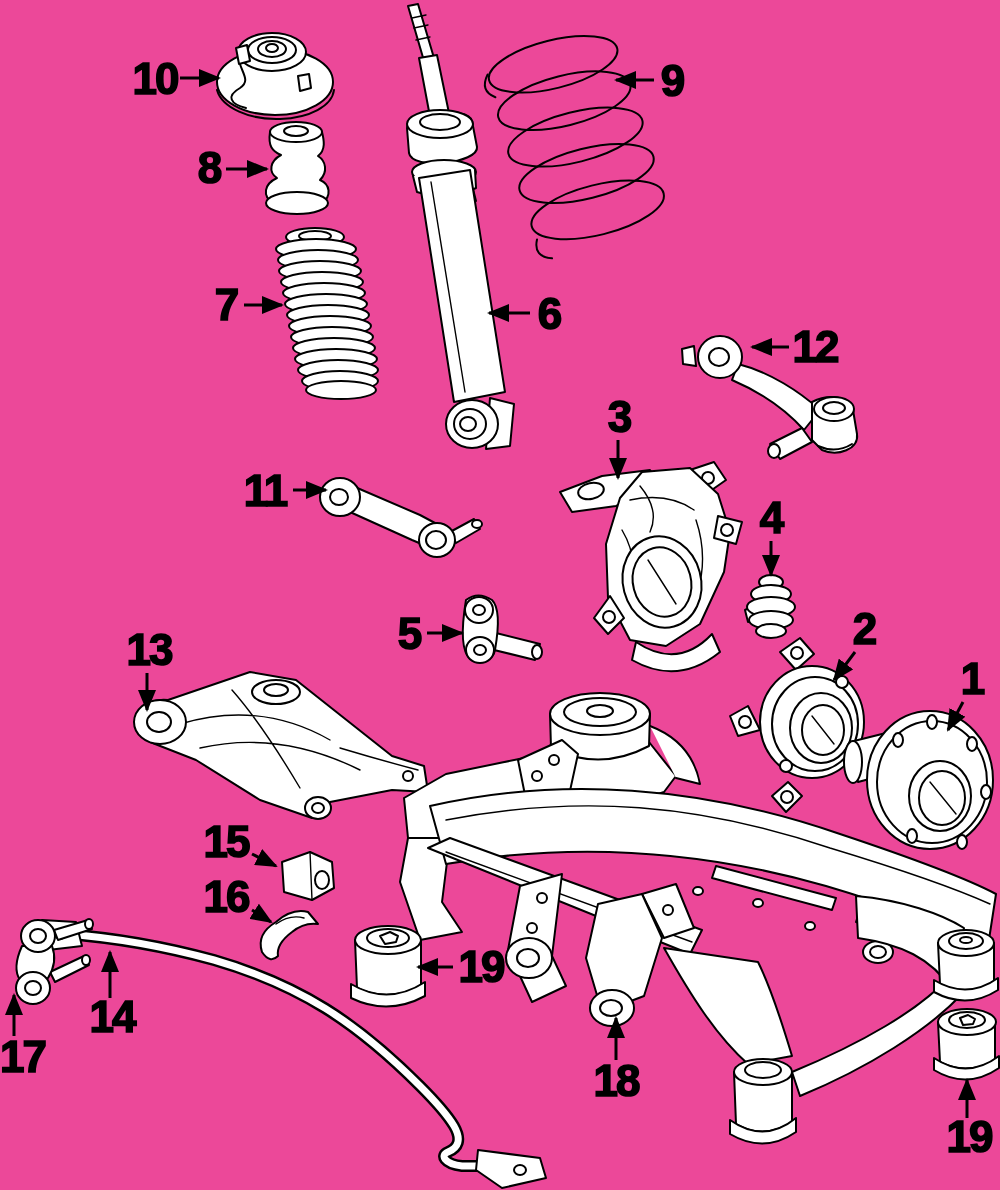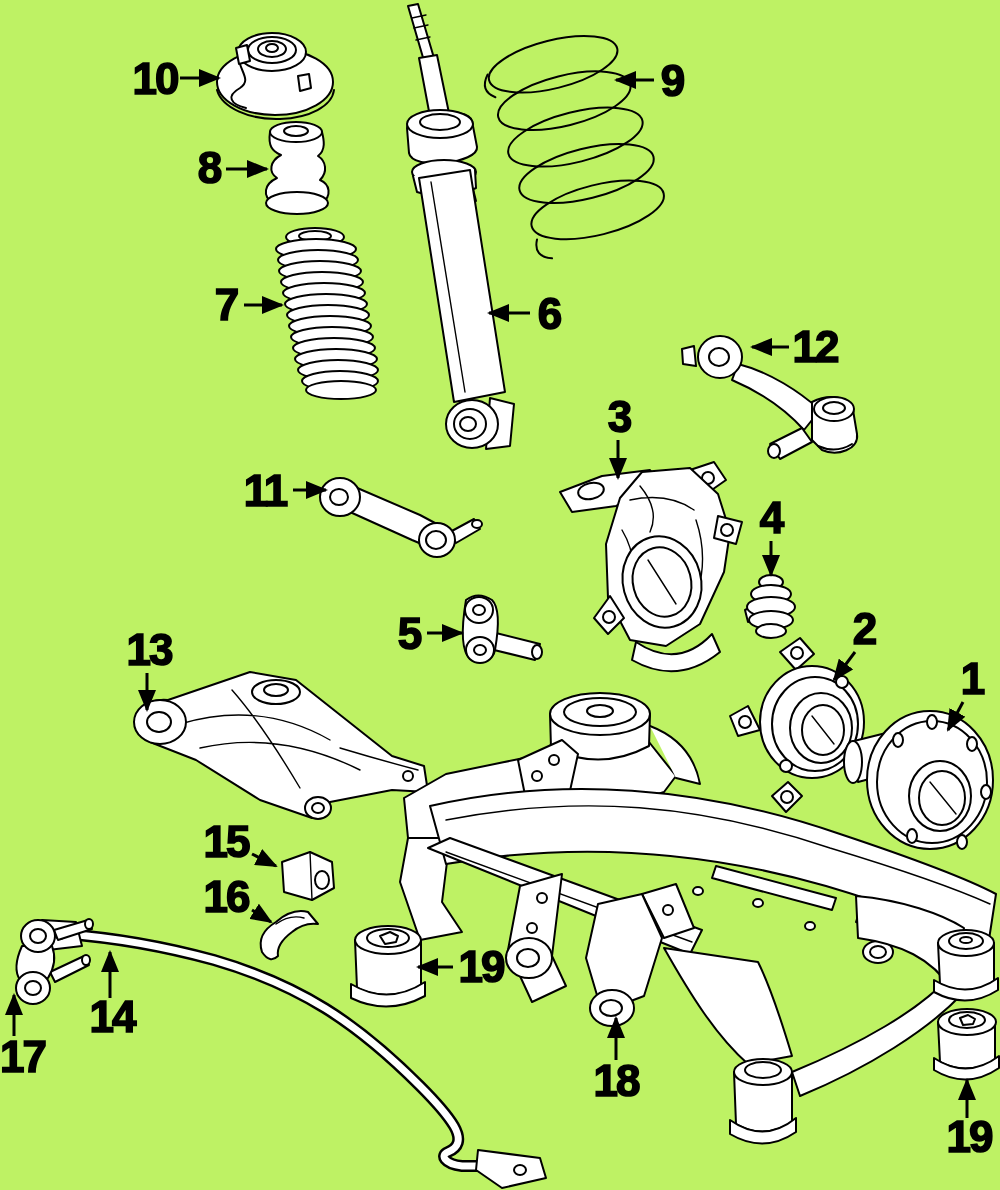--- a/index.html
+++ b/index.html
@@ -1,16 +1,16 @@
 <!DOCTYPE html>
 <html><head>
 <meta charset="utf-8">
 <style>
   html,body{margin:0;padding:0;background:#ffffff;}
-  #stage{position:relative;width:1000px;height:1190px;background:#bef264;overflow:hidden;}
+  #stage{position:relative;width:1000px;height:1190px;background:#ec4899;overflow:hidden;}
   svg{display:block;}
   .callout-num{
     font-family:"Liberation Sans", sans-serif;
     font-weight:bold;
     font-size:44px;
     fill:#000000;
     stroke:#000000;
     stroke-width:1.6px;
     letter-spacing:-2px;
   }

